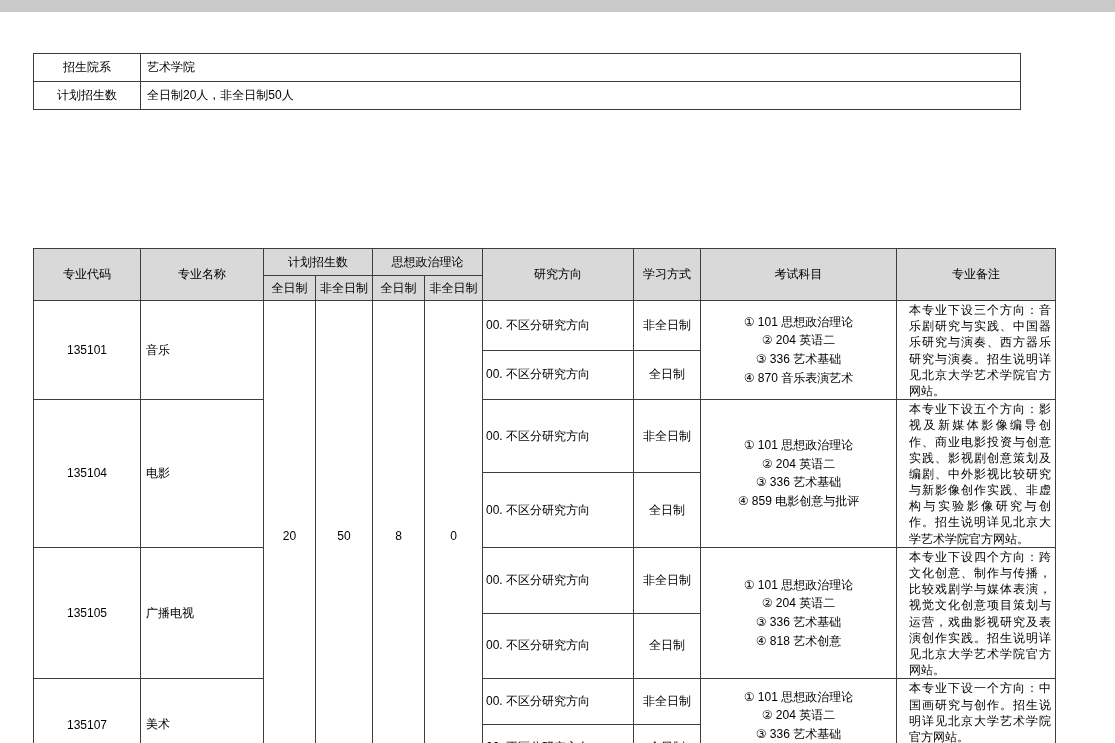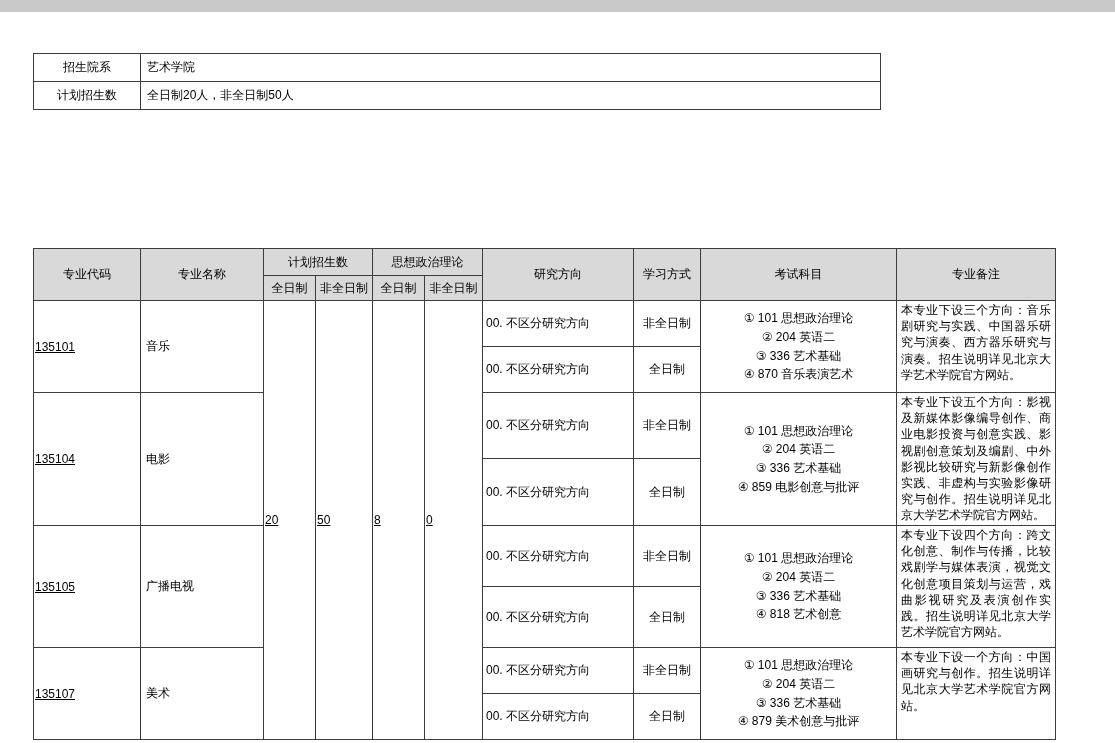--- a/index.html
+++ b/index.html
@@ -6,21 +6,21 @@
   #page{
     position:relative;width:1115px;height:743px;background:#ffffff;overflow:hidden;
     font-family:"Liberation Sans","DejaVu Sans",sans-serif;color:#000;
   }
   .topbar{position:absolute;left:0;top:0;width:1115px;height:12px;background:#c9c9c9;}
 
   table{border-collapse:collapse;table-layout:fixed;}
   td,th{border:1px solid #3d3d3d;font-size:12px;font-weight:normal;overflow:hidden;}
 
   
-  .info-table{position:absolute;left:33px;top:53px;width:848px;}
+  .info-table{position:absolute;left:33px;top:53px;width:988px;}
   .info-table col.c-label{width:107px;}
   .info-table tr{height:28px;}
   .info-table tr.tall{height:43px;}
   .info-table td.label{text-align:center;vertical-align:middle;padding:0 4px;}
   .info-table td.value{text-align:left;vertical-align:middle;padding:2px 6px;line-height:1.45;}
 
   
   .title{position:absolute;left:33px;top:202px;width:1056px;text-align:center;
          font-size:17px;font-weight:bold;letter-spacing:1px;}
 
@@ -29,27 +29,27 @@
   .main-table th{background:#d9d9d9;text-align:center;vertical-align:middle;padding:0 2px;}
   .main-table tr.h1{height:27px;}
   .main-table tr.h2{height:25px;}
   .main-table tr.r-music{height:45px;}
   .main-table tr.r-film1{height:66px;}
   .main-table tr.r-film2{height:67px;}
   .main-table tr.r-tv{height:61px;}
   .main-table tr.r-art1{height:38px;}
   .main-table tr.r-art2{height:37px;}
 
-  .main-table td.center{vertical-align:middle;text-decoration:underline;}
+  .main-table td.center{text-align:center;vertical-align:middle;}
   .main-table td.name{text-align:left;vertical-align:middle;padding:2px 5px;}
   .main-table td.dir{text-align:left;vertical-align:middle;padding:14px 3px;}
   .main-table td.mode{text-align:center;vertical-align:middle;}
   .main-table td.exam{text-align:center;vertical-align:middle;padding:2px 6px;
                       white-space:pre-line;line-height:1.55;}
-  .main-table td.note{text-align:justify;vertical-align:top;padding:1px 4px 0 4px;line-height:1.35;}
+  .main-table td.note{text-align:justify;vertical-align:top;padding:1px 4px 0 12px;line-height:1.35;}
 </style>
 </head>
 <body>
 
 <div id="page">
   <div class="topbar"></div>
 
   <table class="info-table">
     <colgroup>
         <col class="c-label">

